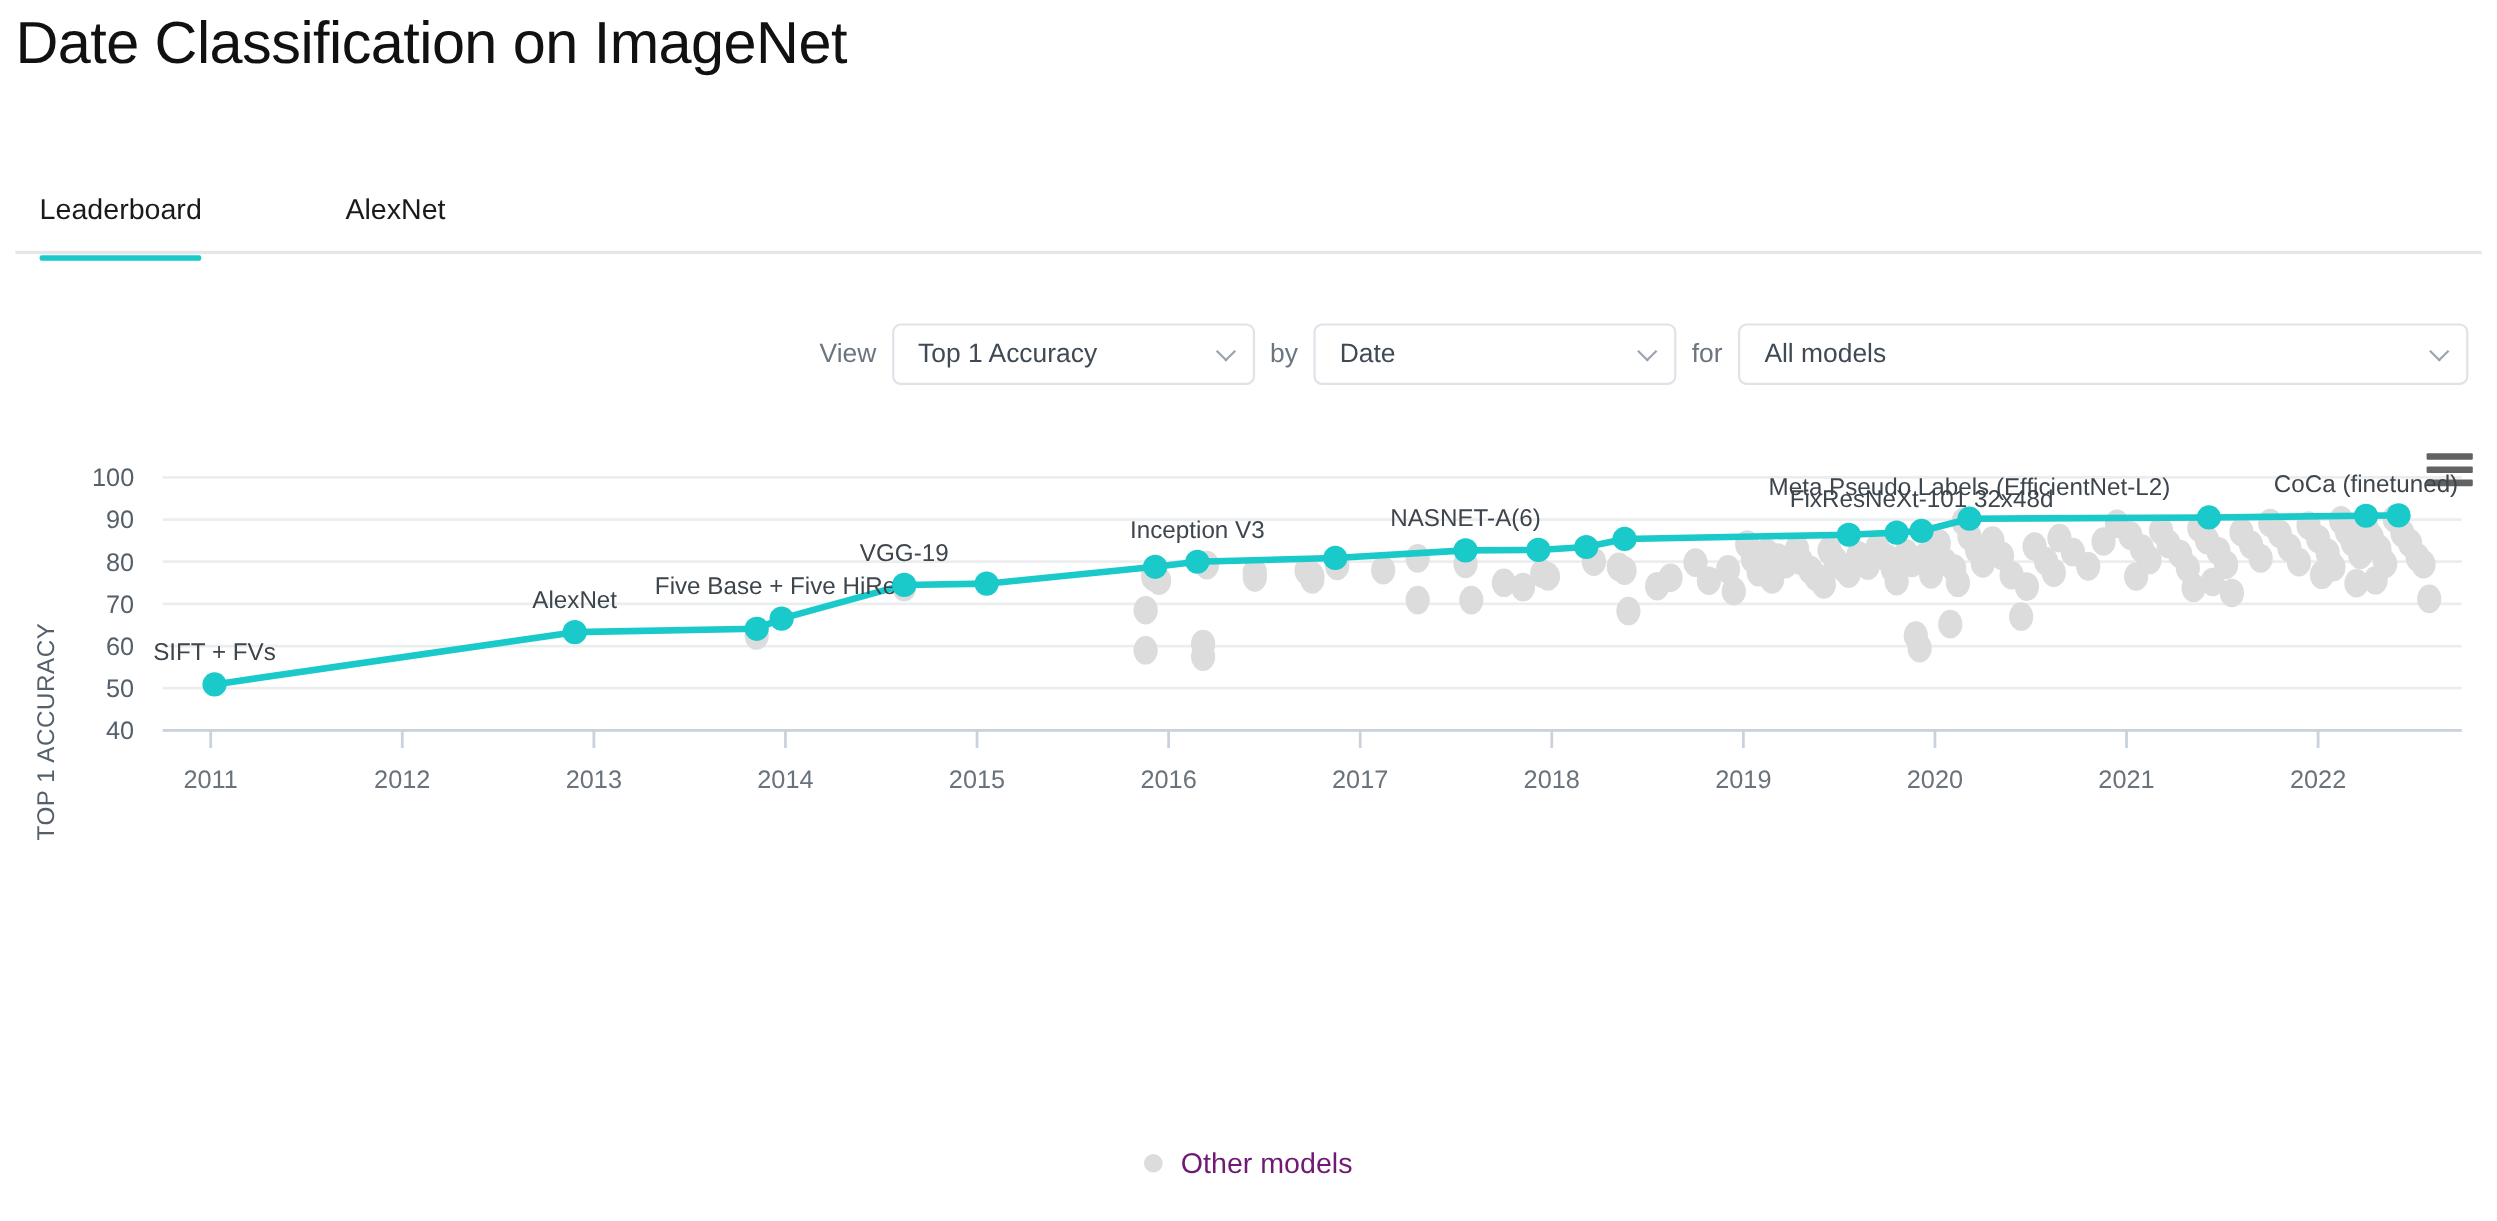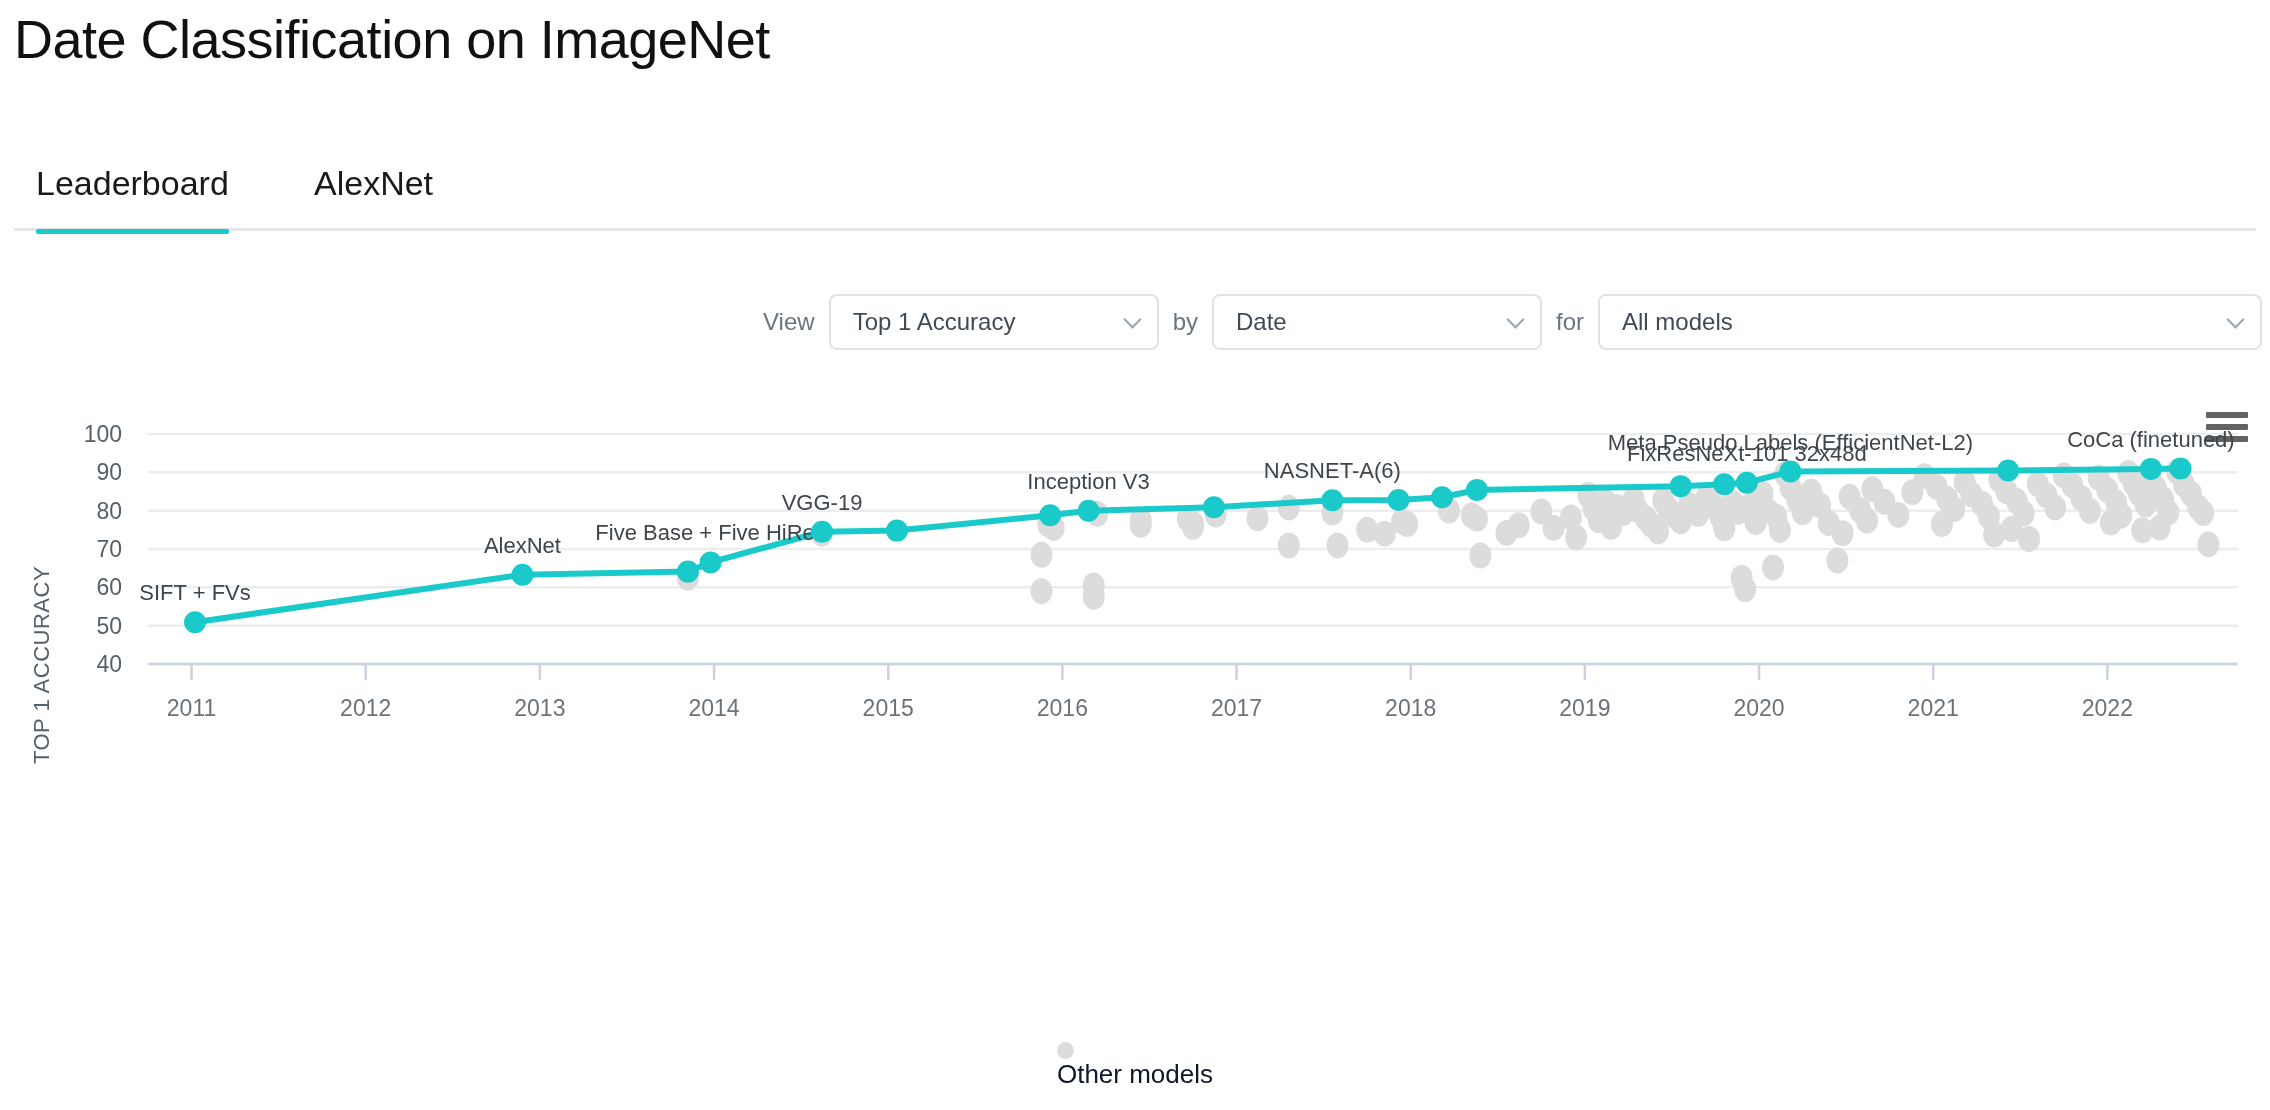--- a/index.html
+++ b/index.html
@@ -34,22 +34,22 @@
     width: 2270px; height: 78px;
   }
   #tabs-baseline {
     position: absolute;
     left: 14px; top: 73px;
     width: 2242px; height: 3px;
     background: #e4e6e8;
   }
   .tab {
     position: absolute;
-    top: 3px;
-    font-size: 34px;
+    top: 14px;
+    font-size: 26px;
     color: #1a1a1a;
     padding: 6px 0 0 0;
     cursor: pointer;
     white-space: nowrap;
   }
   .tab .tab-underline {
     position: absolute;
     left: 0; bottom: -31px;
     width: 100%; height: 5px;
     background: transparent;
@@ -60,21 +60,21 @@
   #tab-dataset { left: 314px; }
 
   
   #filter-bar {
     position: absolute;
     left: 0; top: 288px;
     width: 2270px; height: 68px;
     display: flex;
     align-items: center;
     justify-content: flex-end;
-    padding-right: 8px;
+    padding-right: 26px;
   }
   .filter-word {
     font-size: 24px;
     color: #6b7580;
     margin: 0 14px;
     white-space: nowrap;
   }
   .select-box {
     position: relative;
     height: 56px;
@@ -142,26 +142,26 @@
   #legend {
     position: absolute;
     left: 0; top: 1042px;
     width: 2270px;
     display: flex;
     align-items: center;
     justify-content: center;
   }
   .legend-item {
     display: flex;
+    align-items: center;
     margin: 0 28px;
     font-size: 26px;
-    color: #0f172a;
+    color: #701a75;
     cursor: pointer;
     white-space: nowrap;
-    flex-direction: column;
   }
   .legend-dot-gray {
     width: 17px; height: 17px; border-radius: 50%;
     background: #dcdcdc; margin-right: 16px;
   }
   .legend-sota {
     position: relative;
     width: 46px; height: 20px; margin-right: 14px;
   }
   .legend-sota .bar {

